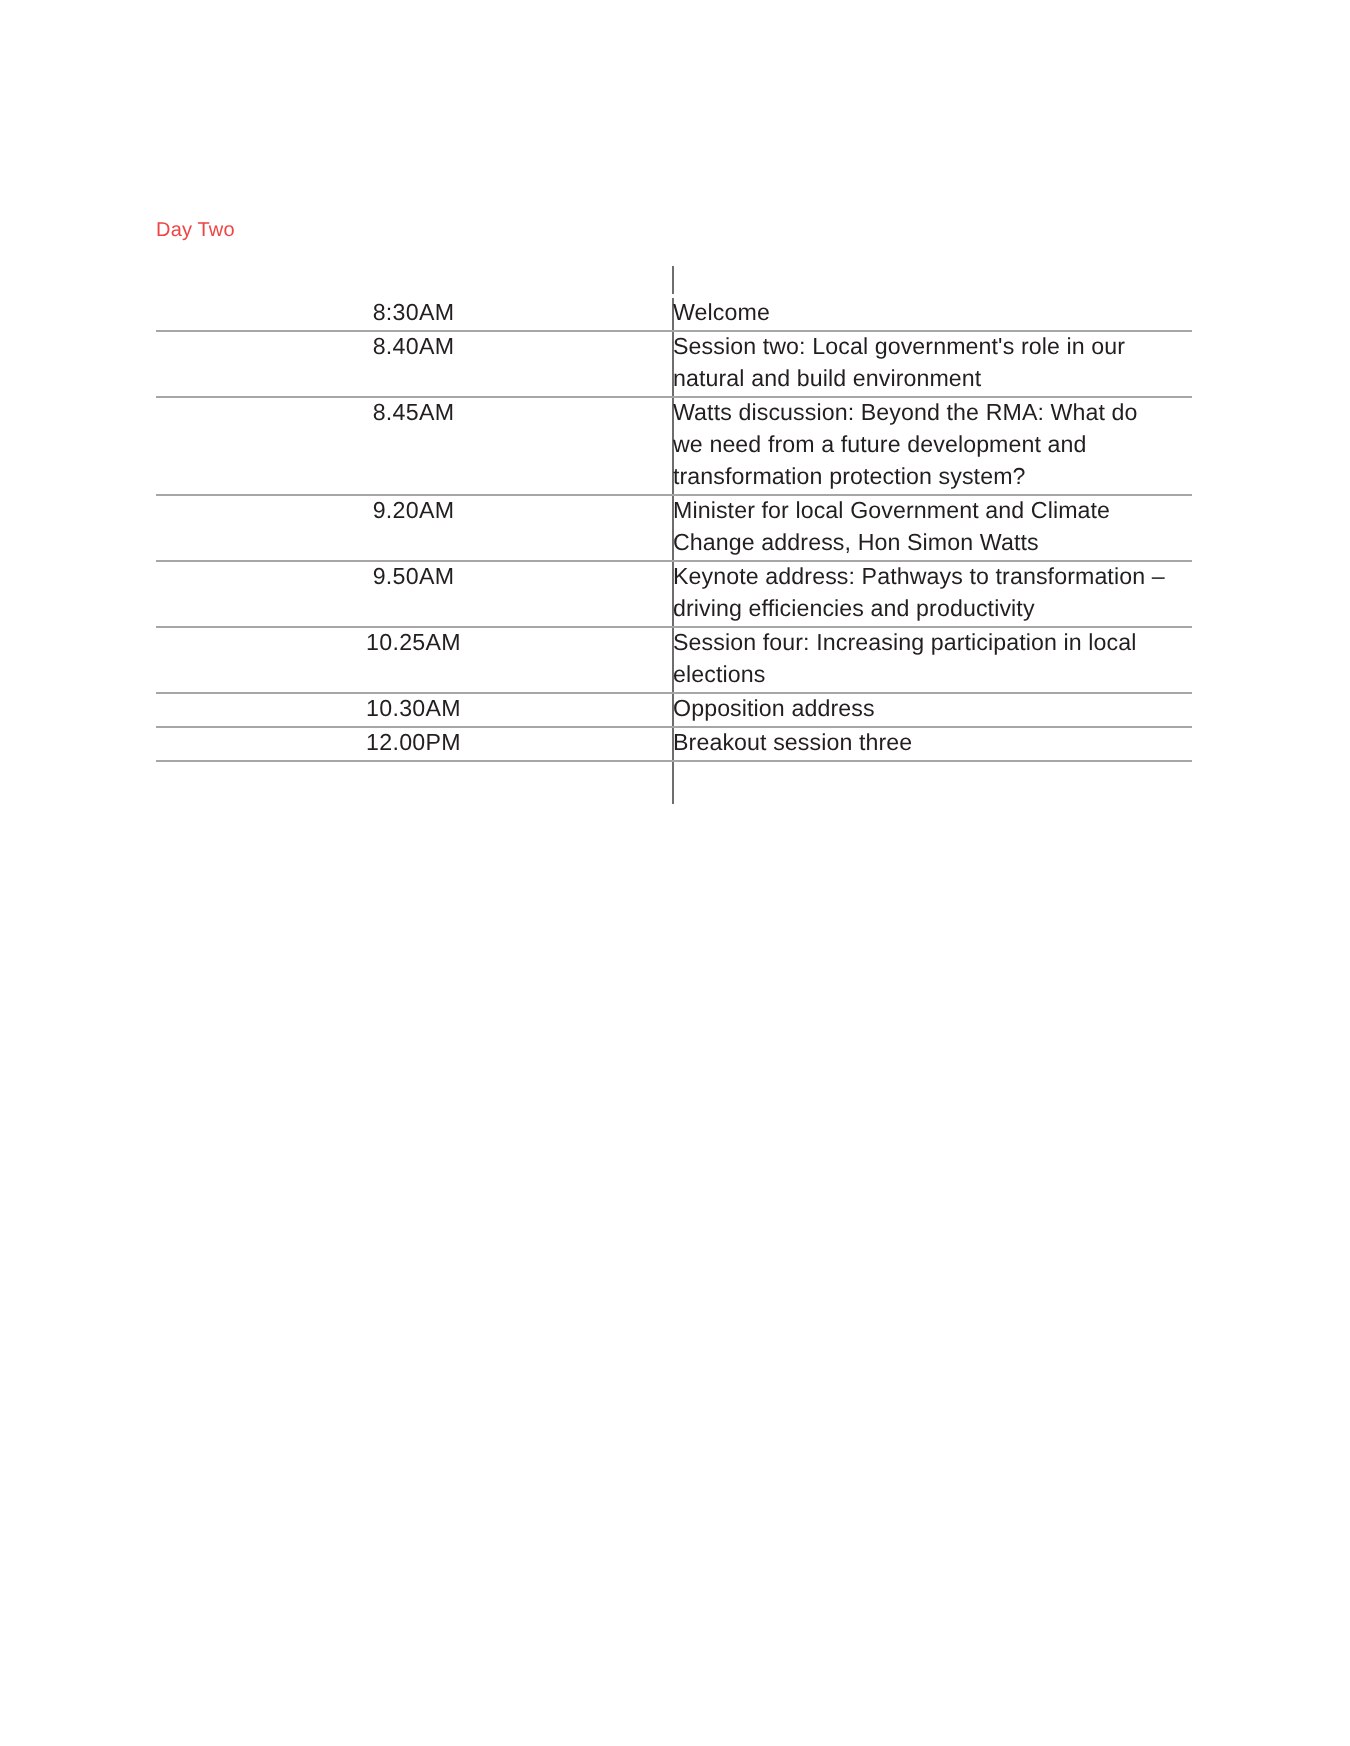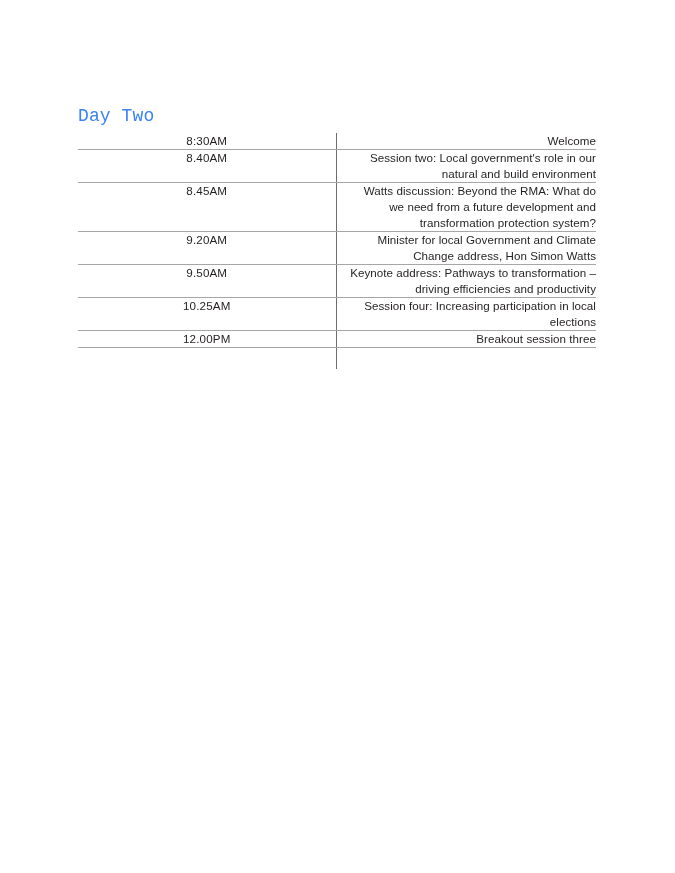--- a/index.html
+++ b/index.html
@@ -17,38 +17,38 @@
   .page {
     position: relative;
     width: 675px;
     height: 873px;
     background: #ffffff;
   }
   .doc-title {
     position: absolute;
     left: 78px;
     top: 106px;
-    font-size: 18px;
+    font-size: 10px;
     line-height: 20px;
     letter-spacing: 0.1px;
-    color: #3b82f6;
+    color: #ef4444;
     font-weight: 400;
     white-space: nowrap;
-    font-family: Liberation Mono, monospace;
   }
   .agenda-wrap {
     position: absolute;
     left: 78px;
     top: 133px;
     width: 518px;
   }
   table.agenda {
     width: 518px;
     border-collapse: collapse;
     table-layout: fixed;
+    margin-top: 16px;
   }
   table.agenda col.col-time { width: 258px; }
   table.agenda col.col-desc { width: 260px; }
 
   table.agenda td {
     border-top: 1px solid #a6a6a6;
     border-bottom: 1px solid #a6a6a6;
     padding: 0;
     vertical-align: top;
   }
@@ -58,21 +58,21 @@
   td.time-cell {
     text-align: center;
     padding: 15px 8px 16px 8px;
     font-size: 11.6px;
     line-height: 16px;
     letter-spacing: 0.15px;
     color: #231f20;
   }
   td.desc-cell {
     border-left: 1px solid #6e6e6e;
-    text-align: right;
+    text-align: left;
     padding: 15px 10px 16px 8px;
     font-size: 11.6px;
     line-height: 16px;
     letter-spacing: 0.05px;
     color: #231f20;
   }
   td.desc-cell .line { display: block; white-space: nowrap; }
 
   
   .v-rule-top {
@@ -152,20 +152,26 @@
             </td>
           </tr>
           <tr class="agenda-row">
             <td class="time-cell">10.25AM</td>
             <td class="desc-cell">
               <span class="line">Session four: Increasing participation in local</span>
               <span class="line">elections</span>
             </td>
           </tr>
           <tr class="agenda-row">
+            <td class="time-cell">10.30AM</td>
+            <td class="desc-cell">
+              <span class="line">Opposition address</span>
+            </td>
+          </tr>
+          <tr class="agenda-row">
             <td class="time-cell">12.00PM</td>
             <td class="desc-cell">
               <span class="line">Breakout session three</span>
             </td>
           </tr>
         </tbody>
     </table>
     <div class="v-rule-bottom"></div>
     <div class="tail-rule"></div>
   </div>

